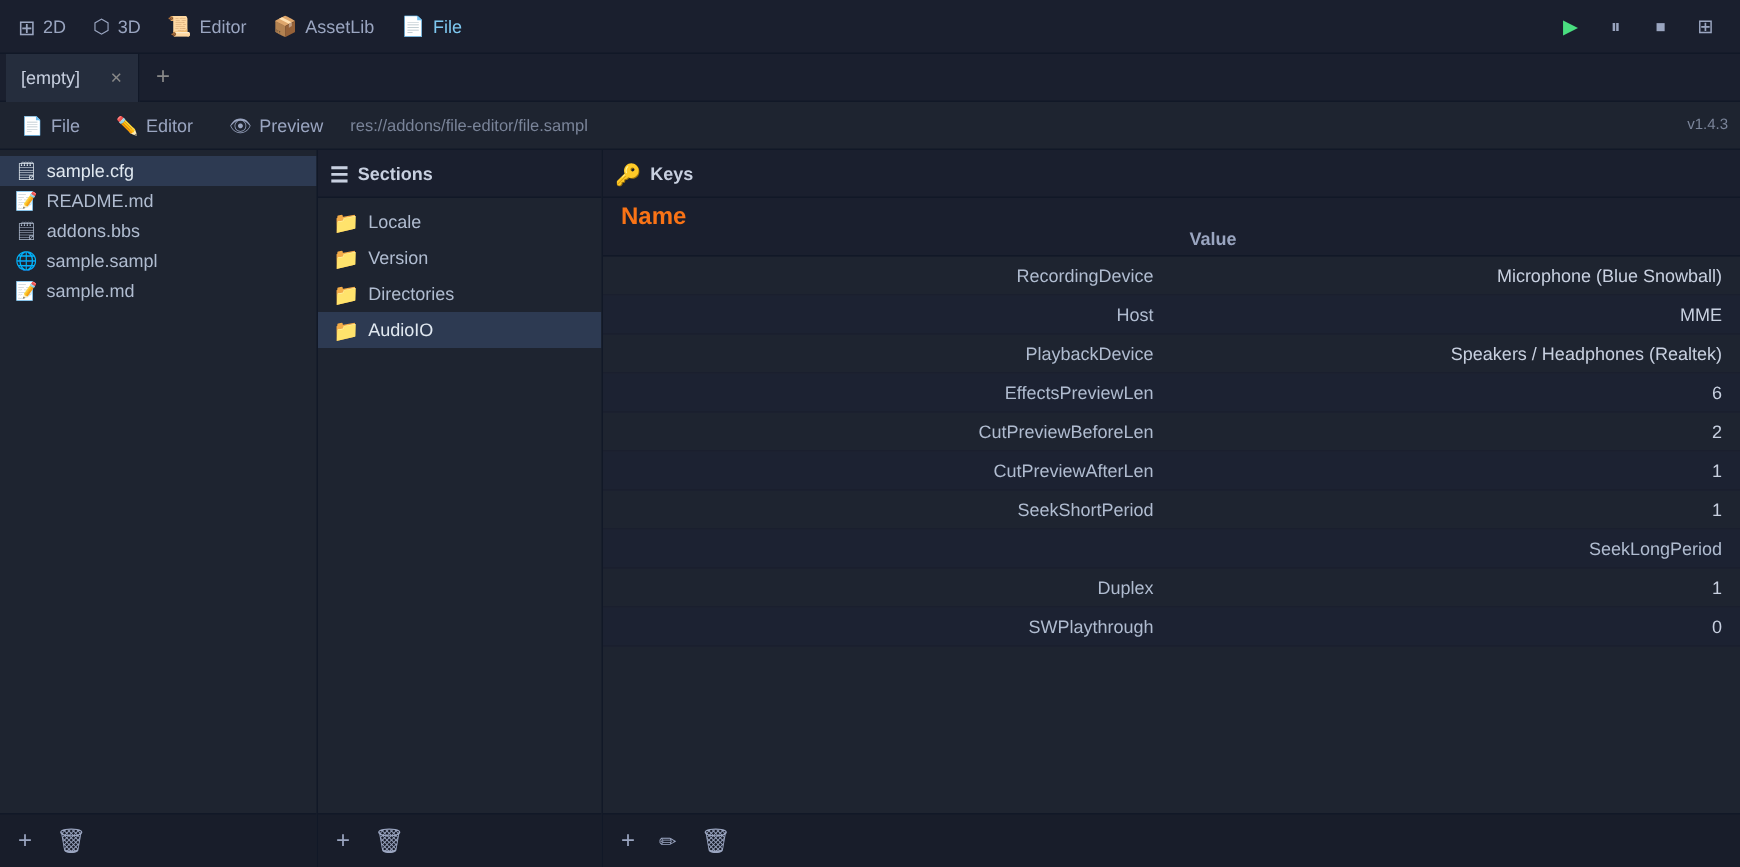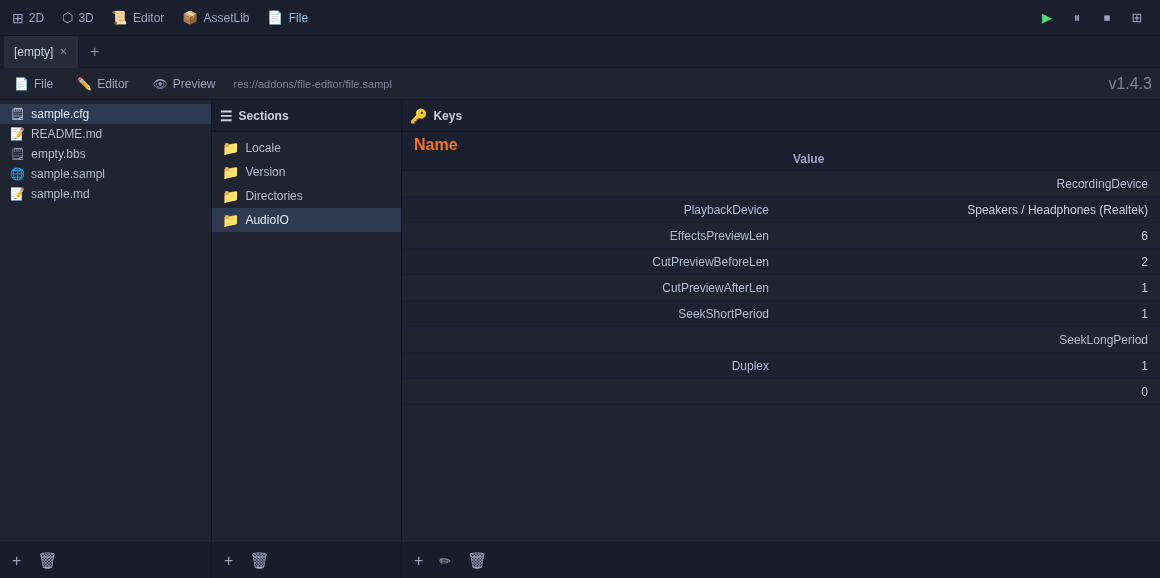--- a/index.html
+++ b/index.html
@@ -61,21 +61,21 @@
       background: #1a1f2e;
       height: 32px;
       display: flex;
       align-items: center;
       padding: 0 0 0 4px;
       border-bottom: 1px solid #111827;
     }
     .tab {
       display: flex;
       align-items: center;
-      gap: 6px;
+      gap: 20px;
       padding: 0 10px;
       height: 32px;
       background: #252d3d;
       color: #c8d0e0;
       cursor: pointer;
       font-size: 12px;
       border-right: 1px solid #111827;
     }
     .tab .close-icon { color: #888; font-size: 10px; }
     .tab-add {
@@ -110,21 +110,21 @@
       padding: 3px 6px;
       border-radius: 3px;
     }
     .breadcrumb {
       flex: 1;
       color: #7a8499;
       font-size: 11px;
     }
     .version-badge {
       color: #7a8499;
-      font-size: 16px;
+      font-size: 10px;
     }
 
     
     .main-content {
       display: flex;
       flex: 1;
       overflow: hidden;
     }
 
     
@@ -372,21 +372,21 @@
       <div class="file-item active">
         <span class="file-icon">🗒</span>
         <span>sample.cfg</span>
       </div>
       <div class="file-item">
         <span class="file-icon">📝</span>
         <span>README.md</span>
       </div>
       <div class="file-item">
         <span class="file-icon">🗒</span>
-        <span>empty.bbs</span>
+        <span>addons.bbs</span>
       </div>
       <div class="file-item">
         <span class="file-icon">🌐</span>
         <span>sample.sampl</span>
       </div>
       <div class="file-item">
         <span class="file-icon">📝</span>
         <span>sample.md</span>
       </div>
     </div>
@@ -430,20 +430,25 @@
       <span style="font-size:14px;">🔑</span>
       <span>Keys</span>
     </div>
     <div class="keys-table-header">
       <div class="col-name">Name</div>
       <div class="col-value">Value</div>
     </div>
     <div class="keys-list" id="keys-list">
     <div class="key-row">
     <div class="key-name">RecordingDevice</div>
+    <div class="key-value">Microphone (Blue Snowball)</div>
+  </div>
+        <div class="key-row">
+    <div class="key-name">Host</div>
+    <div class="key-value">MME</div>
   </div>
         <div class="key-row">
     <div class="key-name">PlaybackDevice</div>
     <div class="key-value">Speakers / Headphones (Realtek)</div>
   </div>
         <div class="key-row">
     <div class="key-name">EffectsPreviewLen</div>
     <div class="key-value">6</div>
   </div>
         <div class="key-row">
@@ -459,20 +464,21 @@
     <div class="key-value">1</div>
   </div>
         <div class="key-row">
     <div class="key-name">SeekLongPeriod</div>
   </div>
         <div class="key-row">
     <div class="key-name">Duplex</div>
     <div class="key-value">1</div>
   </div>
         <div class="key-row">
+    <div class="key-name">SWPlaythrough</div>
     <div class="key-value">0</div>
   </div>
       </div>
     <div class="keys-bottom">
       <div class="bottom-btn">+</div>
       <div class="bottom-btn" style="font-size:14px;">✏</div>
       <div class="bottom-btn">🗑</div>
     </div>
   </div>
 

